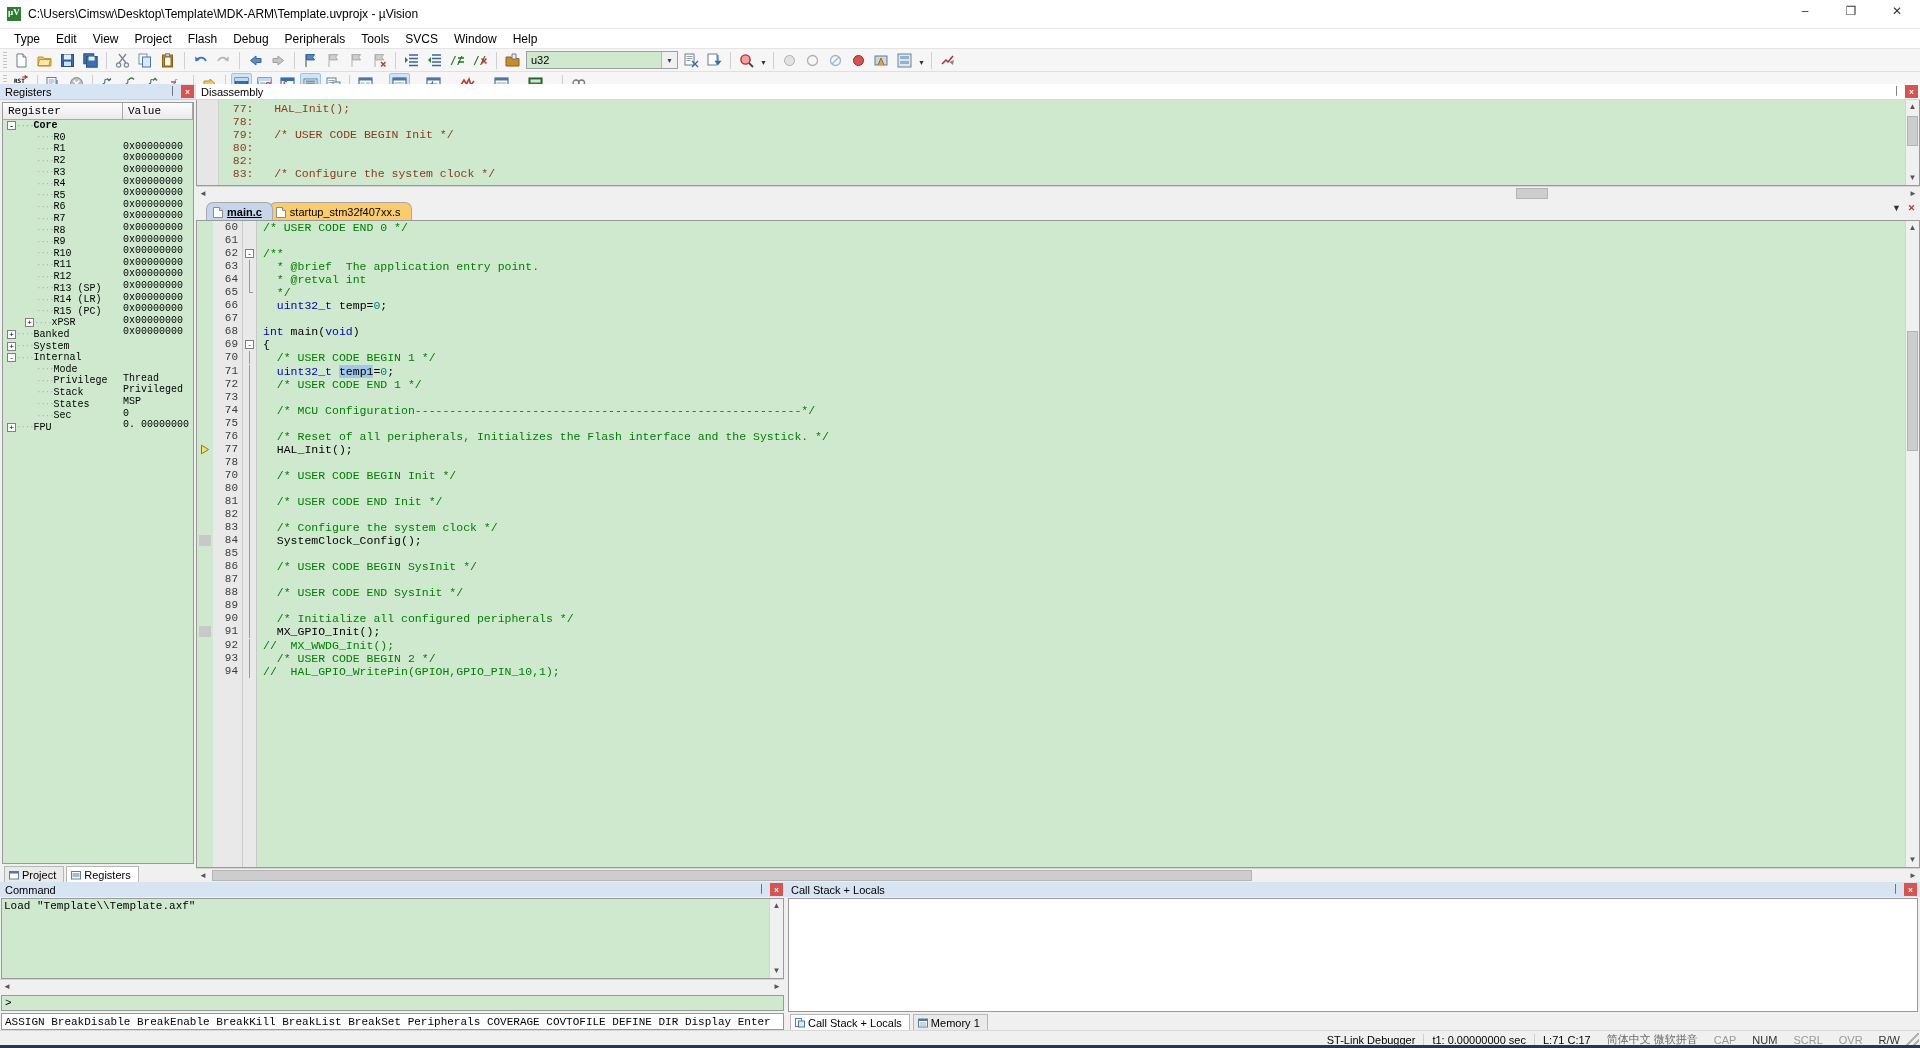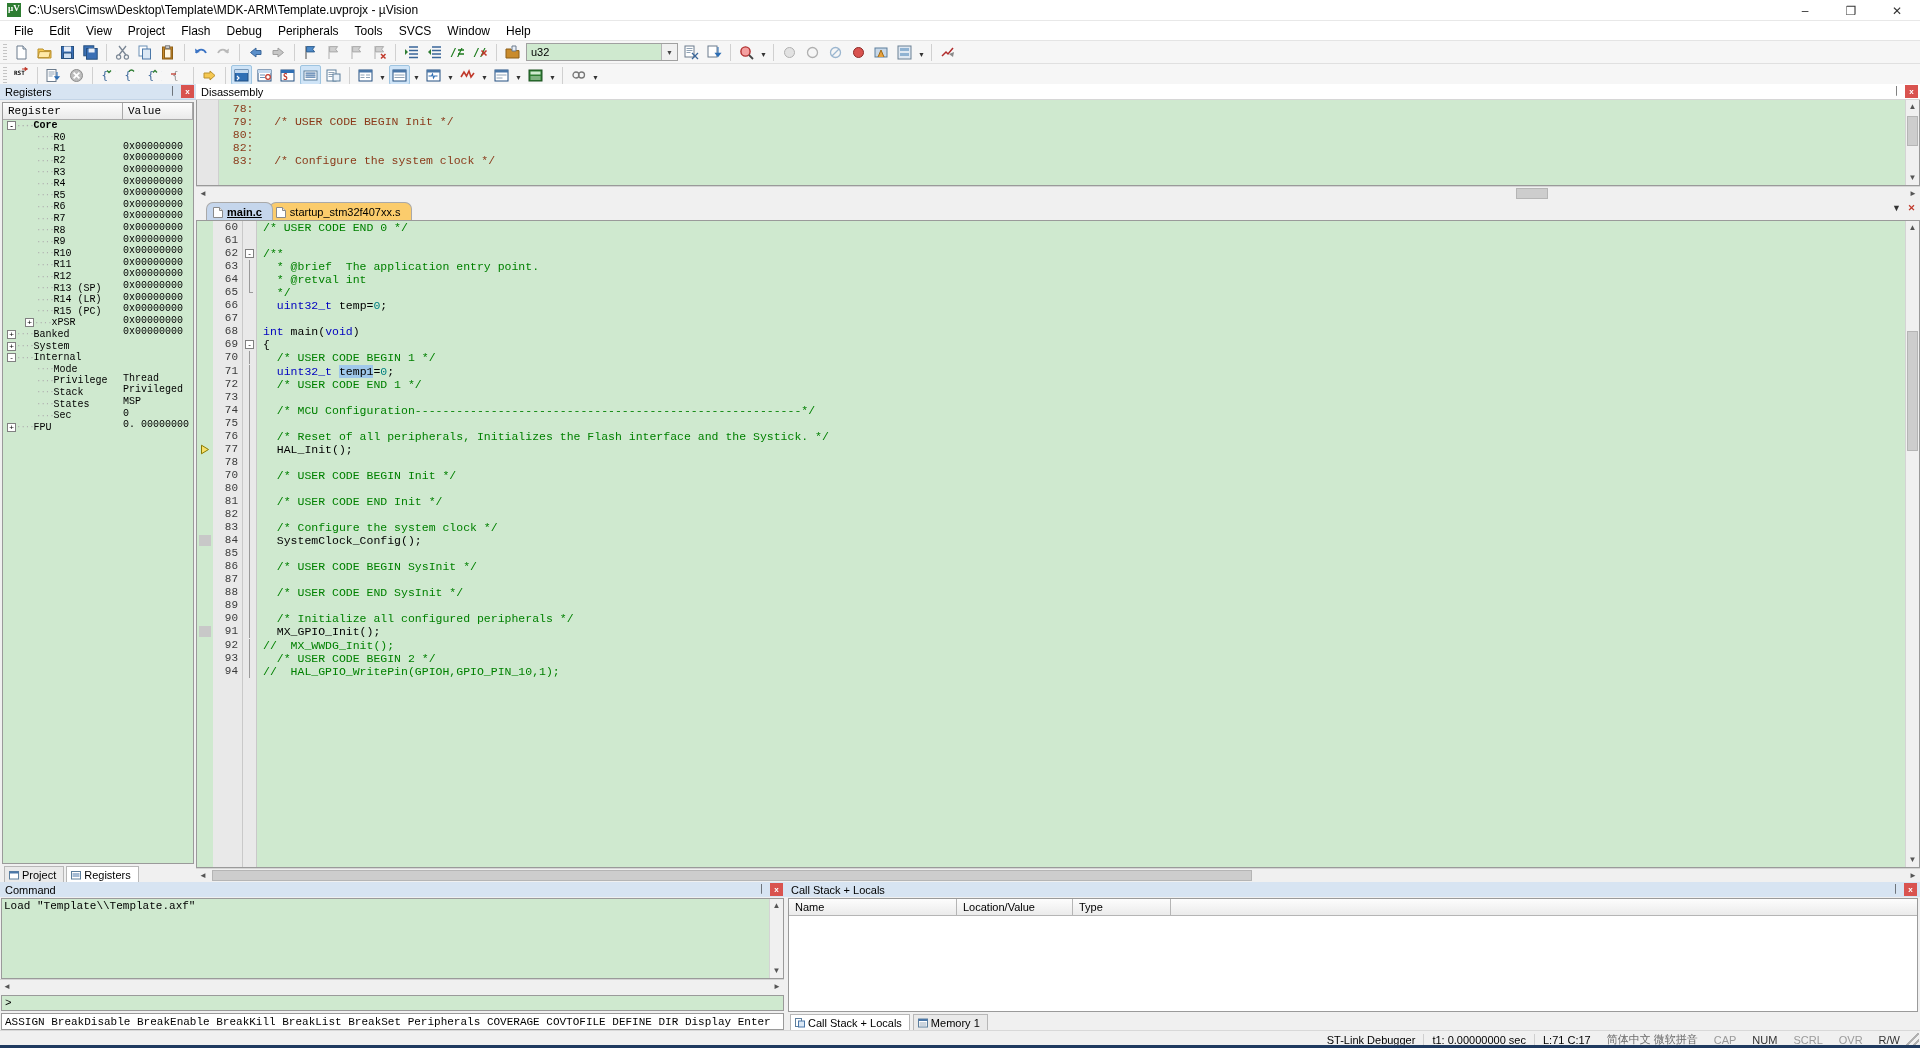--- a/index.html
+++ b/index.html
@@ -7,21 +7,21 @@
     margin: 0; padding: 0;
     width: 1920px; height: 1048px;
     overflow: hidden;
     font-family: "Liberation Sans", sans-serif;
     background: #f0f0f0;
   }
   body { position: relative; }
 
   
   #titlebar {
-    height: 21px; background: #ffffff;
+    height: 29px; background: #ffffff;
     display: flex; align-items: center;
     border-bottom: 1px solid #e8e8e8;
     position: relative;
   }
   #titlebar .app-icon {
     width: 16px; height: 16px; margin: 0 6px 0 6px;
     background: #ffffff; position: relative; flex: none;
   }
   #titlebar .app-icon .g {
     position: absolute; left: 1px; top: 1px; width: 14px; height: 14px;
@@ -286,21 +286,21 @@
   </div>
   <div class="title">C:\Users\Cimsw\Desktop\Template\MDK-ARM\Template.uvprojx - µVision</div>
   <div id="wincontrols">
     <div>–</div>
     <div>❐</div>
     <div class="close">✕</div>
   </div>
 </div>
 
 <div id="menubar">
-  <div class="mi">File</div>
+  <div class="mi">Type</div>
   <div class="mi">Edit</div>
   <div class="mi">View</div>
   <div class="mi">Project</div>
   <div class="mi">Flash</div>
   <div class="mi">Debug</div>
   <div class="mi">Peripherals</div>
   <div class="mi">Tools</div>
   <div class="mi">SVCS</div>
   <div class="mi">Window</div>
   <div class="mi">Help</div>
@@ -982,21 +982,21 @@
     <div id="disasm">
       <div class="panel-caption" style="background:#ffffff;border-bottom:1px solid #d6d6d6;">
         <span style="font-weight:normal;">Disassembly</span>
         <span class="cap-btns">
           <span class="capbtn">⏐</span>
           <span class="capbtn x">x</span>
         </span>
       </div>
       <div id="disasm-body">
         <div class="dis-gutter"></div>
-        <div class="dis-code" id="disasm-lines"><div class="ln">  78:</div><div class="ln">  79:   /* USER CODE BEGIN Init */</div><div class="ln">  80:</div><div class="ln">  82:</div><div class="ln">  83:   /* Configure the system clock */</div></div>
+        <div class="dis-code" id="disasm-lines"><div class="ln">  77:   HAL_Init();</div><div class="ln">  78:</div><div class="ln">  79:   /* USER CODE BEGIN Init */</div><div class="ln">  80:</div><div class="ln">  82:</div><div class="ln">  83:   /* Configure the system clock */</div></div>
         <div class="vscroll">
           <div class="arr">▲</div>
           <div class="thumb" style="top:16px;height:30px;"></div>
           <div class="arr" style="position:absolute;bottom:0;">▼</div>
         </div>
       </div>
       <div class="hscroll">
         <div class="arr">◄</div>
         <div class="thumb" style="left:1320px;width:32px;"></div>
         <div class="arr" style="position:absolute;right:0;">►</div>
@@ -1259,26 +1259,20 @@
 
   <div id="callstack">
     <div class="bp-caption">
       <span>Call Stack + Locals</span>
       <span class="cap-btns" style="position:absolute;right:3px;top:1px;display:flex;gap:2px;">
         <span class="capbtn">⏐</span>
         <span class="capbtn x">x</span>
       </span>
     </div>
     <div id="cs-body">
-      <div id="cs-header">
-        <div class="hc" style="width:168px;">Name</div>
-        <div class="hc" style="width:116px;">Location/Value</div>
-        <div class="hc" style="width:98px;">Type</div>
-        <div class="hc" style="flex:1;border-right:none;"></div>
-      </div>
       <div style="flex:1;"></div>
     </div>
     <div id="cs-tabs">
       <div class="dtab sel">
         <span class="mini-icon">
           <svg width="10" height="10" viewBox="0 0 10 10">
               <rect x="0.5" y="0.5" width="6" height="8" fill="#fff" stroke="#5d7e9c"></rect>
               <rect x="3.5" y="3" width="6" height="6" fill="#dbe8f5" stroke="#4a77a8"></rect>
             </svg>
         </span>

